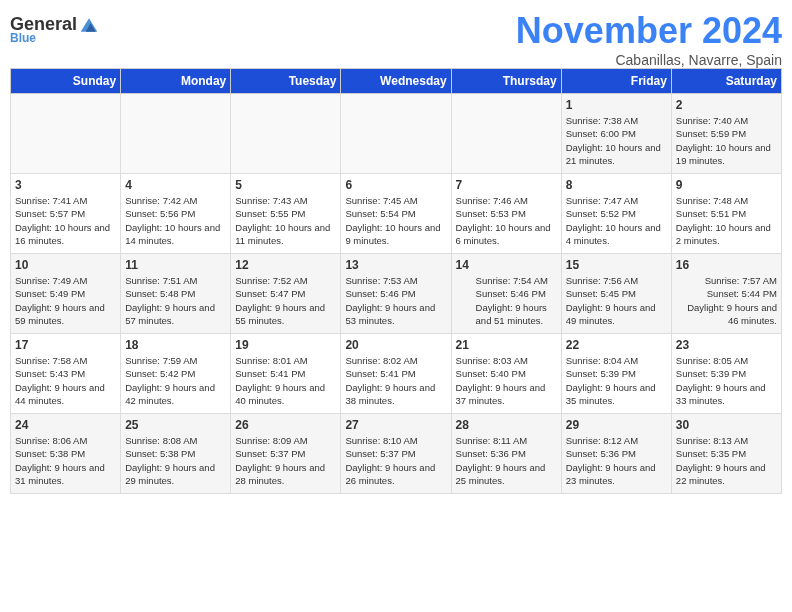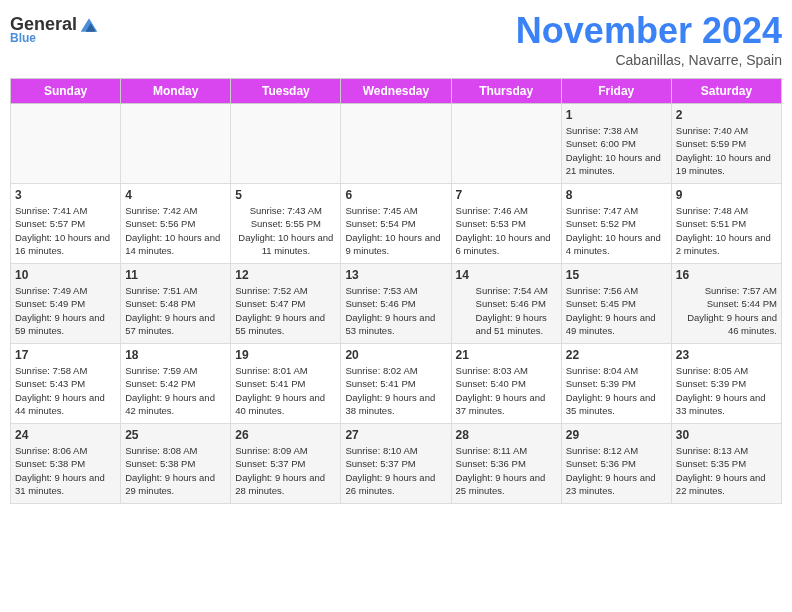--- a/index.html
+++ b/index.html
@@ -7,21 +7,20 @@
       font-family: Arial, sans-serif;
       background: #fff;
       width: 792px;
       min-height: 612px;
       padding: 10px;
     }
     .header {
       display: flex;
       justify-content: space-between;
       align-items: flex-start;
-      margin-bottom: 10px;
     }
     .logo {
       display: flex;
       align-items: center;
       margin-top: 5px;
     }
     .logo-text {
       font-size: 18px;
       font-weight: bold;
       color: #333;
@@ -45,26 +44,26 @@
     }
     .location {
       font-size: 14px;
       color: #555;
     }
     table {
       width: 100%;
       border-collapse: collapse;
     }
     th {
-      background-color: #d946ef;
+      background-color: #1d4ed8;
       color: #fff;
       font-size: 12px;
       font-weight: bold;
       padding: 5px 4px;
-      text-align: center;
+      text-align: right;
       border: 1px solid #ccc;
     }
     td {
       vertical-align: top;
       padding: 4px 4px;
       border: 1px solid #ddd;
       font-size: 10px;
       color: #333;
       width: 14.28%;
       height: 80px;
@@ -152,21 +151,21 @@
 Daylight: 10 hours and 16 minutes.</div>
         </td>
         <td>
           <span class="day-num">4</span>
           <div class="day-info" style="white-space: pre-line;">Sunrise: 7:42 AM
 Sunset: 5:56 PM
 Daylight: 10 hours and 14 minutes.</div>
         </td>
         <td>
           <span class="day-num">5</span>
-          <div class="day-info" style="white-space: pre-line; text-align: center;">Sunrise: 7:43 AM
+          <div class="day-info" style="white-space: pre-line;">Sunrise: 7:43 AM
 Sunset: 5:55 PM
 Daylight: 10 hours and 11 minutes.</div>
         </td>
         <td>
           <span class="day-num">6</span>
           <div class="day-info" style="white-space: pre-line;">Sunrise: 7:45 AM
 Sunset: 5:54 PM
 Daylight: 10 hours and 9 minutes.</div>
         </td>
         <td>

